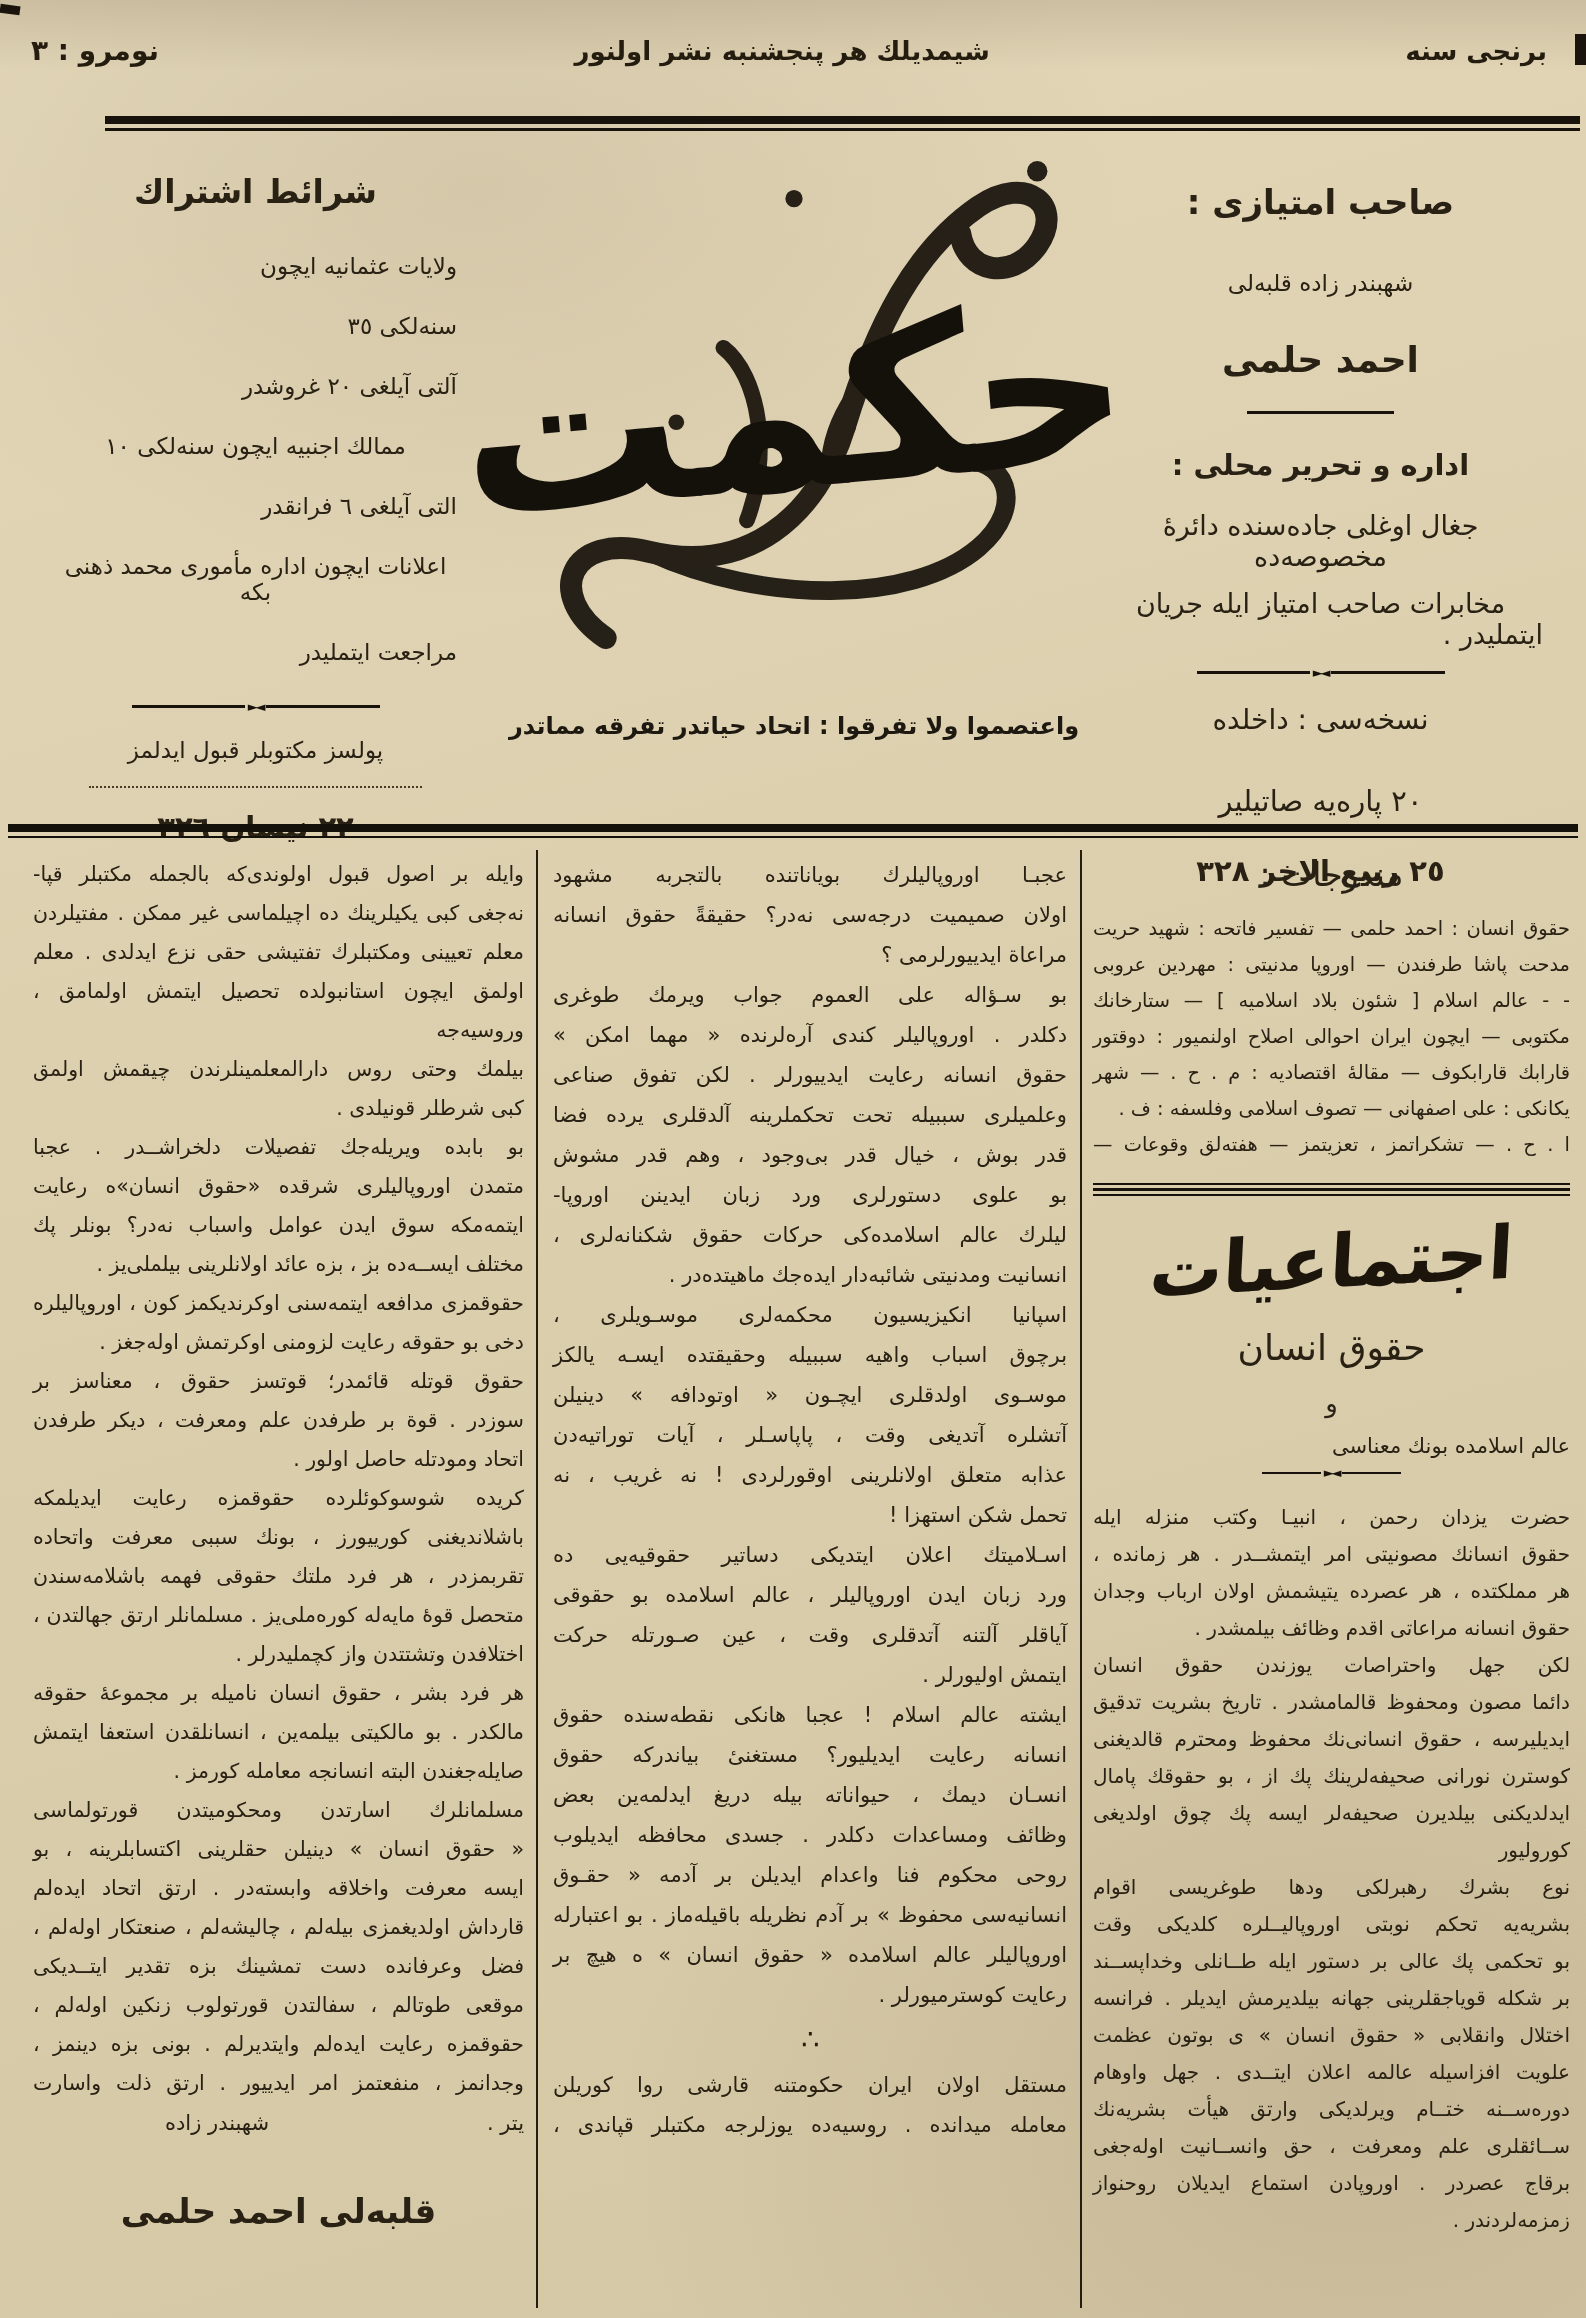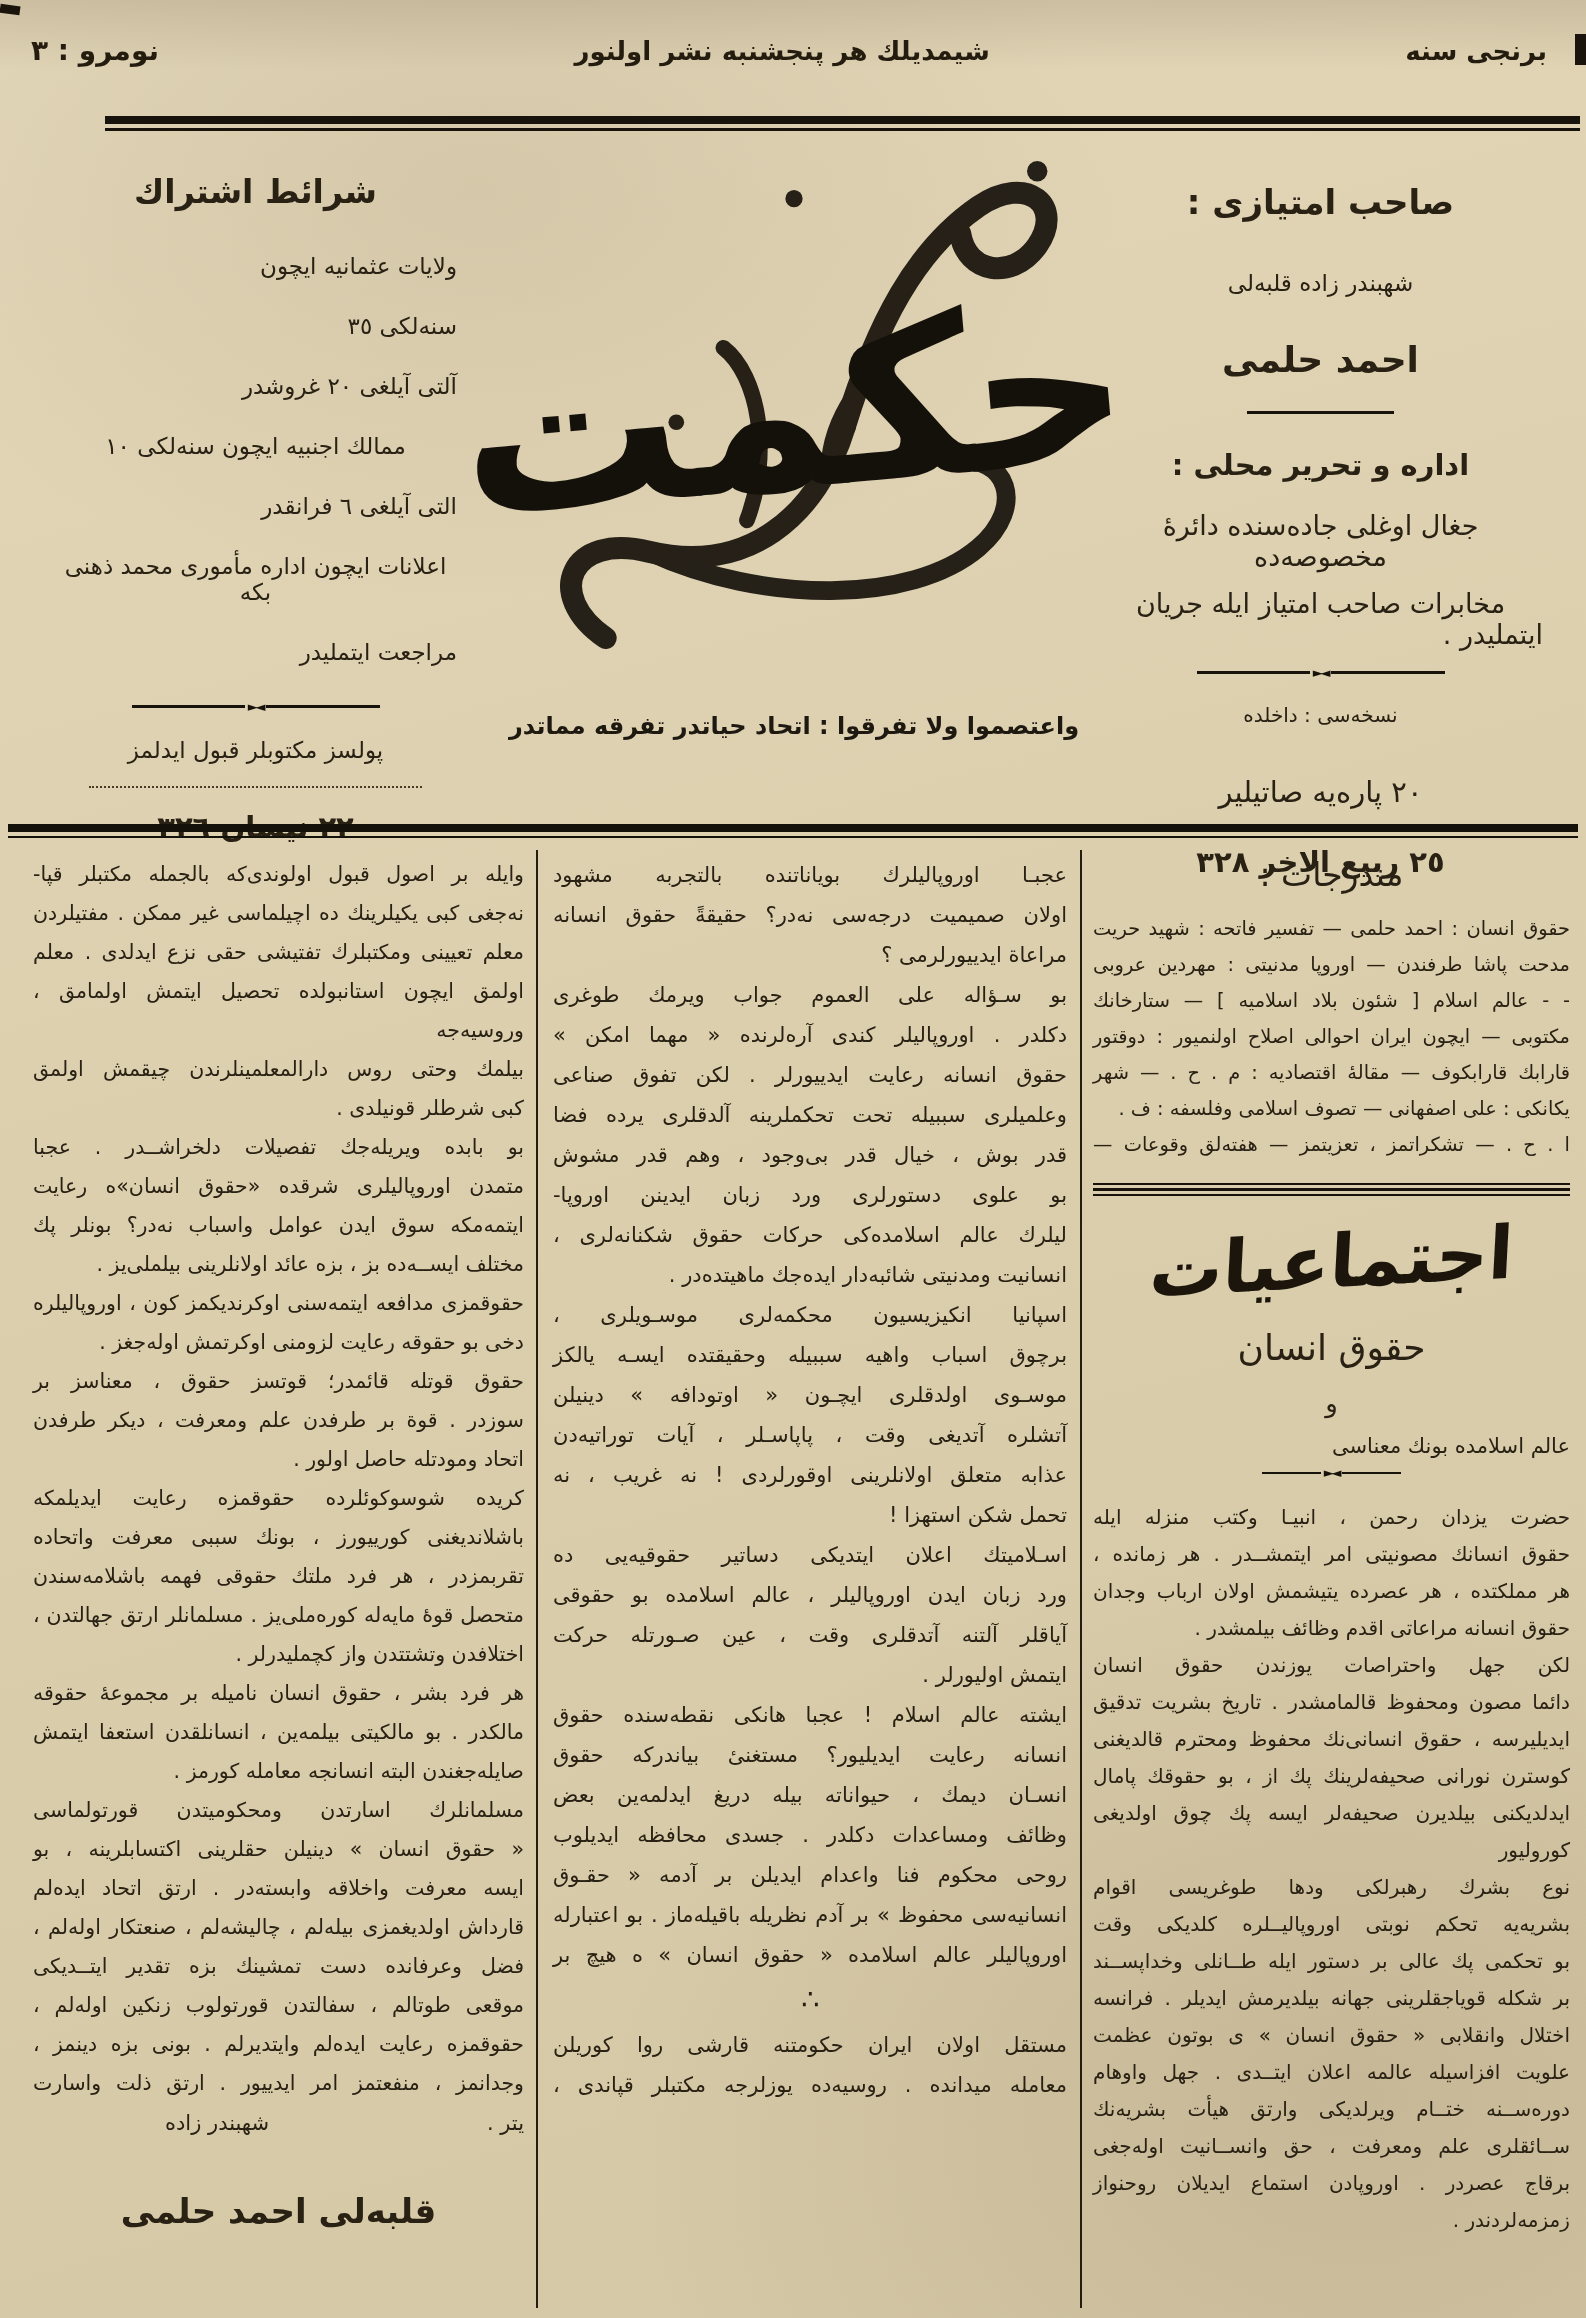--- a/index.html
+++ b/index.html
@@ -48,21 +48,21 @@
   .motto{position:absolute;top:712px;left:488px;width:612px;text-align:center;font-size:24px;font-weight:bold;color:#1d1810;letter-spacing:0.8px;}
 
   
   .imprint-box{position:absolute;top:182px;right:43px;width:445px;text-align:center;}
   .imp-owner-heading{font-size:34px;font-weight:bold;margin-bottom:48px;}
   .imp-owner-line{font-size:23px;margin-bottom:43px;margin-top:10px;}
   .imp-owner-name{font-size:36px;font-weight:bold;margin-bottom:31px;}
   .imp-rule{width:147px;height:3.1px;background:#17120b;margin:0 auto 34px;}
   .imp-office-heading{font-size:29px;font-weight:bold;margin-bottom:28px;}
   .imprint-box .tline{font-size:27px;text-align:center;text-align-last:center;margin-bottom:15.5px;}
-  .imp-copy{font-size:20px;margin:14px 0 48px;}
+  .imp-copy{font-size:28px;margin:14px 0 48px;}
   .imp-price{font-size:29px;margin-bottom:36px;}
   .imp-date{font-size:29px;font-weight:600;}
 
   
   .rule-main{position:absolute;top:824px;left:7.7px;right:7.7px;height:15.5px;
     background:linear-gradient(to bottom,#14100a 0 8.5px,transparent 8.5px 11.6px,#14100a 11.6px 14px,transparent 14px);}
   .vrule{position:absolute;top:850px;bottom:11px;width:2.3px;background:#241d10;}
   .v1{left:1080px;} .v2{left:536px;}
   .col{position:absolute;top:855px;}
   .col-right{left:1093px;width:477px;}
@@ -230,20 +230,21 @@
         <div class="tline">ورد زبان ايدن اوروپاليلر ، عالم اسلامده بو حقوقى</div>
         <div class="tline">آياقلر آلتنه آتدقلرى وقت ، عين صـورتله حركت</div>
         <div class="tline pend">ايتمش اوليورلر .</div>
         <div class="tline">ايشته عالم اسلام ! عجبا هانكى نقطه‌سنده حقوق</div>
         <div class="tline">انسانه رعايت ايديليور؟ مستغنىٔ بياندركه حقوق</div>
         <div class="tline">انسـان ديمك ، حيواناته بيله دريغ ايدلمه‌ين بعض</div>
         <div class="tline">وظائف ومساعدات دكلدر . جسدى محافظه ايديلوب</div>
         <div class="tline">روحى محكوم فنا واعدام ايديلن بر آدمه « حقـوق</div>
         <div class="tline">انسانيه‌سى محفوظ » بر آدم نظريله باقيله‌ماز . بو اعتبارله</div>
         <div class="tline">اوروپاليلر عالم اسلامده « حقوق انسان » ه هيچ بر</div>
+        <div class="tline pend">رعايت كوسترميورلر .</div>
       </div>
     <div class="dots-sep">∴</div>
     <div>
         <div class="tline">مستقل اولان ايران حكومتنه قارشى روا كوريلن</div>
         <div class="tline">معامله ميدانده . روسيه‌ده يوزلرجه مكتبلر قپاندى ،</div>
       </div>
   </div>
 
   <div class="col col-left">
     <div>

